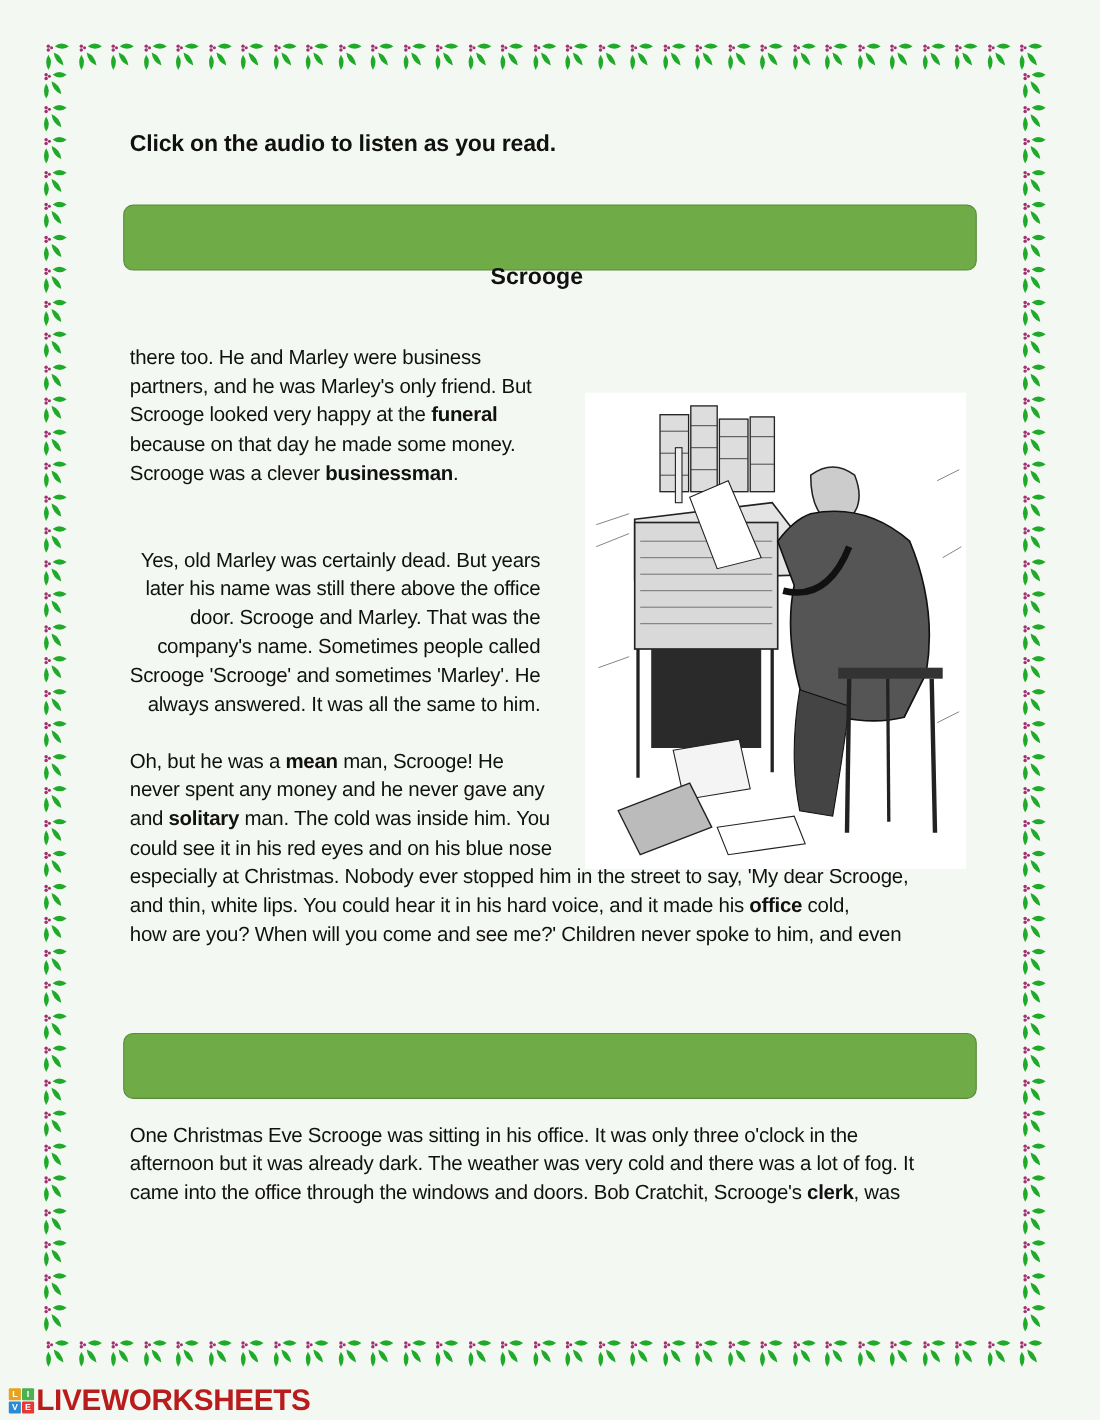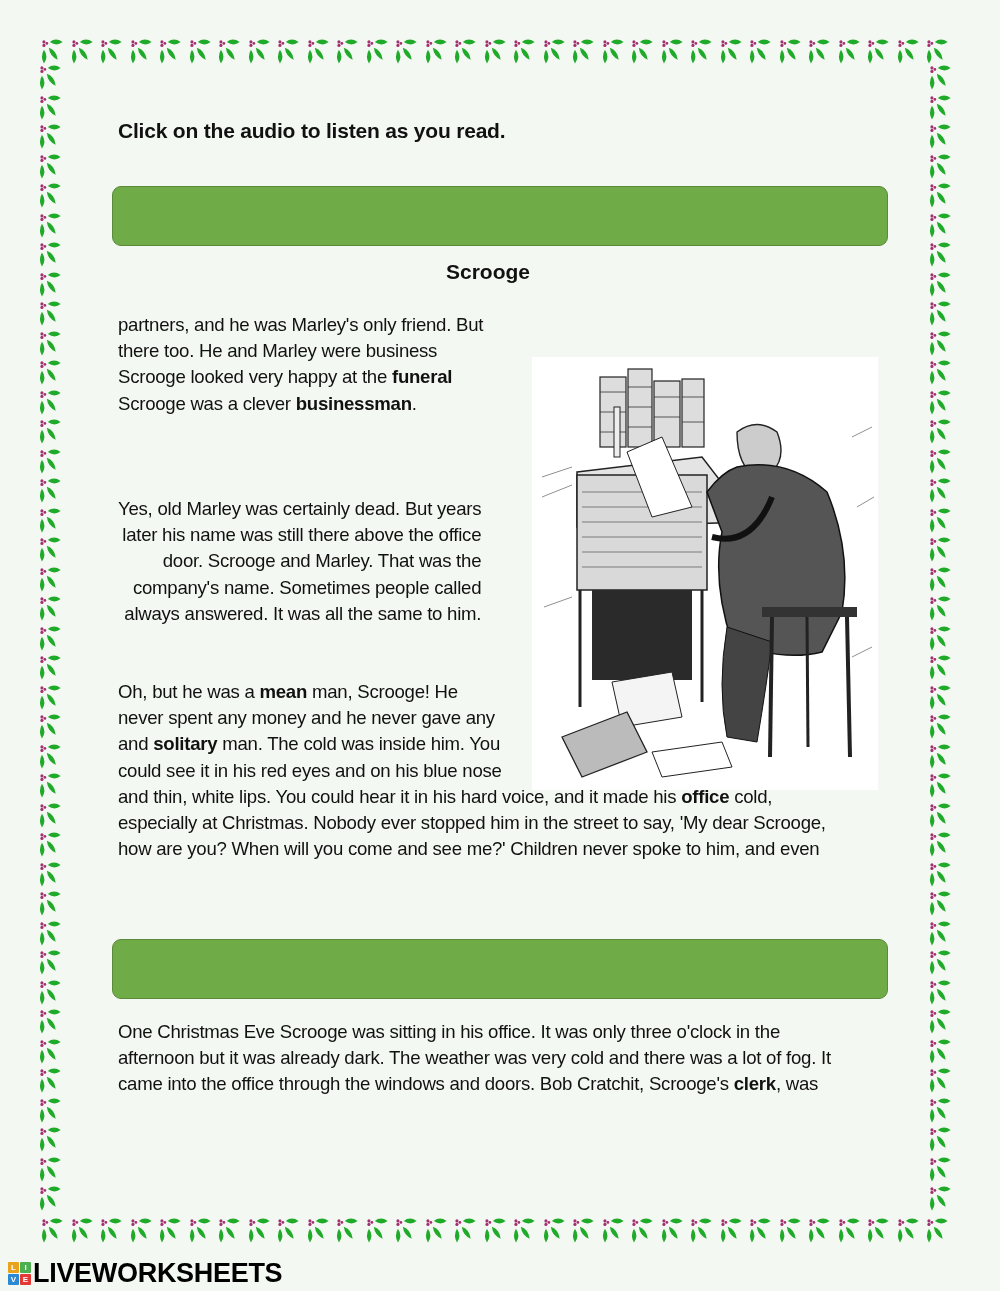--- a/index.html
+++ b/index.html
@@ -7,29 +7,29 @@
   .border{position:absolute;display:flex;}
   .border.top{left:40px;top:38px;width:918px;height:30px;flex-direction:row;}
   .border.bottom{left:40px;top:1217px;width:918px;height:30px;flex-direction:row;}
   .border.left{left:38px;top:64px;width:30px;height:1160px;flex-direction:column;}
   .border.right{left:928px;top:64px;width:30px;height:1160px;flex-direction:column;}
   .holly{width:29.5px;height:29.5px;flex:0 0 auto;}
   .instruction{position:absolute;left:118px;top:119px;font-size:21px;font-weight:bold;letter-spacing:-0.2px;}
   .audio-bar{position:absolute;left:112px;width:776px;height:60px;background:#6fab47;border:1.5px solid #5a8a3a;border-radius:9px;box-sizing:border-box;cursor:pointer;}
   .audio1{top:186px;}
   .audio2{top:939px;}
-  .title{position:absolute;left:0;width:976px;top:260px;text-align:center;font-size:21px;font-weight:bold;}
+  .title{position:absolute;left:0;width:976px;top:240px;text-align:center;font-size:21px;font-weight:bold;}
   .text{position:absolute;left:118px;font-size:18.6px;line-height:26.2px;letter-spacing:-0.25px;}
   .text b{font-weight:bold;}
   .line{white-space:nowrap;display:block;}
   .illustration{position:absolute;left:532px;top:357px;width:346px;height:433px;background:#fff;}
   .logo{position:absolute;left:8px;top:1258px;display:flex;align-items:center;}
   .logo-squares{display:grid;grid-template-columns:11px 11px;grid-template-rows:11px 11px;gap:1px;margin-right:2px;}
   .sq{font-size:8px;font-weight:bold;color:#fff;display:flex;align-items:center;justify-content:center;border-radius:1px;}
-  .logo-text{font-size:27px;font-weight:bold;color:#000000;letter-spacing:-0.3px;}
+  .logo-text{font-size:27px;font-weight:bold;color:#b91c1c;letter-spacing:-0.3px;}
 </style>
 </head>
 <body>
 
 <div class="border top">
     <svg class="holly" viewBox="0 0 30 30">
       <circle cx="4" cy="4" r="1.6" fill="#a03070"></circle>
       <circle cx="4" cy="7.5" r="1.6" fill="#a03070"></circle>
       <circle cx="7" cy="5.5" r="1.4" fill="#a03070"></circle>
       <path d="M10,4 q6,-5 13,0 q-6,5 -13,0z" fill="#1faa2a"></path>
@@ -1156,39 +1156,41 @@
     </svg>
   </div>
 
 <div class="instruction">Click on the audio to listen as you read.</div>
 
 <div class="audio-bar audio1"></div>
 
 <div class="title">Scrooge</div>
 
 <div class="text" style="top:312px;" id="p1">
+    <span class="line"><span>there too. He and Marley were business</span></span>
     <span class="line"><span>partners, and he was Marley's only friend. But</span></span>
-    <span class="line"><span>there too. He and Marley were business</span></span>
     <span class="line"><span>Scrooge looked very happy at the </span><b>funeral</b><span></span></span>
+    <span class="line"><span>because on that day he made some money.</span></span>
     <span class="line"><span>Scrooge was a clever </span><b>businessman</b><span>.</span></span>
   </div>
 <div class="text" style="top:496px;text-align:right;" id="p2">
     <span class="line"><span>Yes, old Marley was certainly dead. But years</span></span>
     <span class="line"><span>later his name was still there above the office</span></span>
     <span class="line"><span>door. Scrooge and Marley. That was the</span></span>
     <span class="line"><span>company's name. Sometimes people called</span></span>
+    <span class="line"><span>Scrooge 'Scrooge' and sometimes 'Marley'. He</span></span>
     <span class="line"><span>always answered. It was all the same to him.</span></span>
   </div>
 <div class="text" style="top:679px;" id="p3">
     <span class="line"><span>Oh, but he was a </span><b>mean</b><span> man, Scrooge! He</span></span>
     <span class="line"><span>never spent any money and he never gave any</span></span>
     <span class="line"><span>and </span><b>solitary</b><span> man. The cold was inside him. You</span></span>
     <span class="line"><span>could see it in his red eyes and on his blue nose</span></span>
+    <span class="line"><span>especially at Christmas. Nobody ever stopped him in the street to say, 'My dear Scrooge,</span></span>
     <span class="line"><span>and thin, white lips. You could hear it in his hard voice, and it made his </span><b>office</b><span> cold,</span></span>
-    <span class="line"><span>especially at Christmas. Nobody ever stopped him in the street to say, 'My dear Scrooge,</span></span>
     <span class="line"><span>how are you? When will you come and see me?' Children never spoke to him, and even</span></span>
   </div>
 
 <div class="illustration">
   <svg width="346" height="433" viewBox="0 0 346 433">
     <rect width="346" height="433" fill="#fff"></rect>
 
     <g stroke="#222" stroke-width="1.2" fill="#ddd">
       <rect x="68" y="20" width="26" height="70"></rect>
         <rect x="96" y="12" width="24" height="78"></rect>

